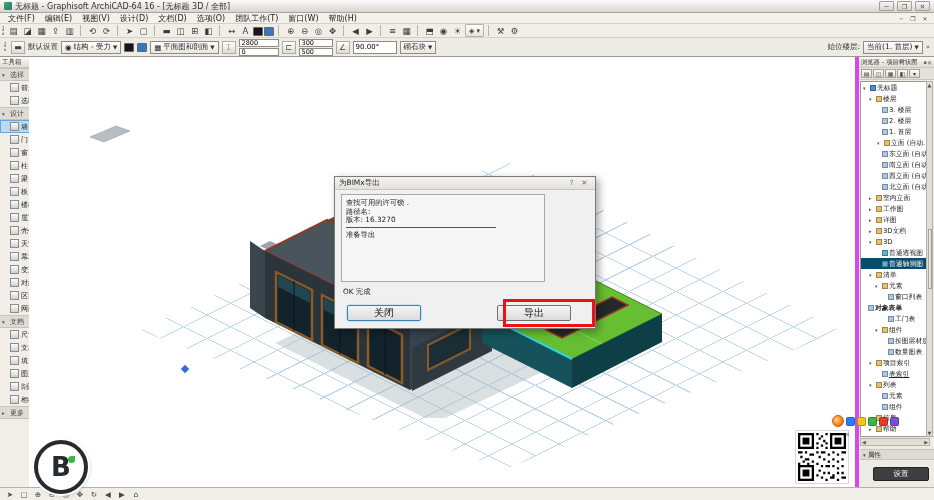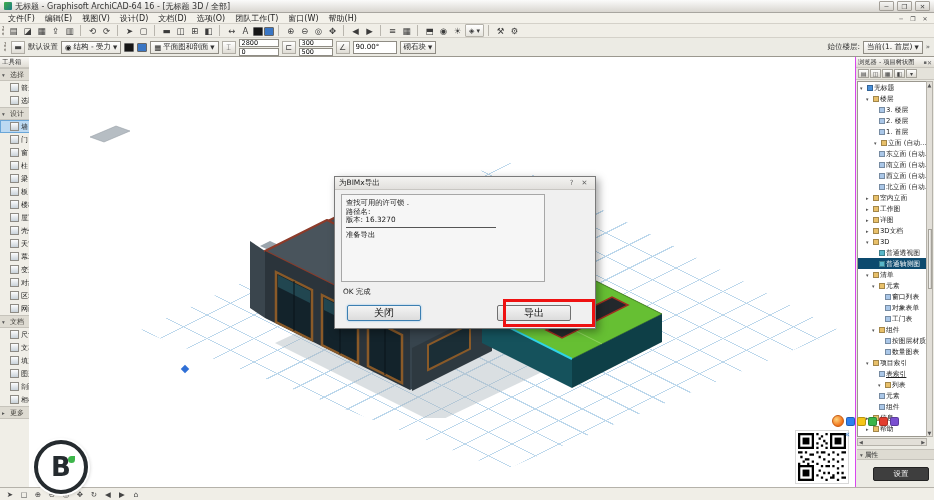--- a/index.html
+++ b/index.html
@@ -67,21 +67,21 @@
     background-image:
       repeating-linear-gradient(26.57deg,#bdd8ec 0 1px,transparent 1px 21px),
       repeating-linear-gradient(153.43deg,#bdd8ec 0 1px,transparent 1px 21px);
     clip-path:polygon(52% 0%,100% 55%,52% 100%,0% 55%);}
   #model-svg{position:absolute;left:201px;top:61px;}
   #stray-slab{position:absolute;left:59px;top:63px;}
   #origin-marker{position:absolute;left:149px;top:305px;}
 
   
   #browser{position:absolute;left:855px;top:57px;width:79px;height:430px;background:#ecebe4;
-    border-left:1px solid #d946ef;}
+    border-left:4px solid #d946ef;}
   #b-header{height:11px;background:linear-gradient(#faf9f6,#dedbd2);border-bottom:1px solid #c9c6be;
     display:flex;align-items:center;font-size:6.3px;padding:0 2px;color:#333;white-space:nowrap;overflow:hidden;}
   #b-strip{height:12px;display:flex;align-items:center;gap:1px;padding:0 2px;background:#e4e2da;
     border-bottom:1px solid #c9c6be;}
   .bstr{width:11px;height:9px;border:1px solid #a5a29a;background:linear-gradient(#fff,#dcd9d1);
     font-size:6px;line-height:8px;text-align:center;color:#444;}
   #tree{position:absolute;left:1px;top:24px;width:70px;height:356px;background:#fff;
     border:1px solid #9b988f;overflow:hidden;}
   .trow{height:11px;display:flex;align-items:center;gap:1px;white-space:nowrap;overflow:hidden;}
   .trow .texp{width:6px;font-size:5px;color:#555;flex:none;}
@@ -662,63 +662,63 @@
         <span class="tic ic-f"></span>
         <span class="tlab">元素</span>
       </div>
 
       <div class="trow" style="padding-left: 20px;">
         <span class="texp"></span>
         <span class="tic ic-d"></span>
         <span class="tlab">窗口列表</span>
       </div>
 
+      <div class="trow" style=" font-weight: bold;">
+        <span class="texp"></span>
+        <span class="tic ic-d"></span>
+        <span class="tlab">对象表单</span>
+      </div>
+
       <div class="trow" style="padding-left: 20px;">
         <span class="texp"></span>
         <span class="tic ic-d"></span>
-        <span class="tlab">对象表单</span>
+        <span class="tlab">工门表</span>
+      </div>
+
+      <div class="trow" style="padding-left: 14px;">
+        <span class="texp">▾</span>
+        <span class="tic ic-f"></span>
+        <span class="tlab">组件</span>
       </div>
 
       <div class="trow" style="padding-left: 20px;">
         <span class="texp"></span>
         <span class="tic ic-d"></span>
-        <span class="tlab">工门表</span>
-      </div>
-
-      <div class="trow" style="padding-left: 14px;">
+        <span class="tlab">按图层材质列表</span>
+      </div>
+
+      <div class="trow" style="padding-left: 20px;">
+        <span class="texp"></span>
+        <span class="tic ic-d"></span>
+        <span class="tlab">数量图表</span>
+      </div>
+
+      <div class="trow" style="padding-left: 8px;">
         <span class="texp">▾</span>
         <span class="tic ic-f"></span>
-        <span class="tlab">组件</span>
-      </div>
-
-      <div class="trow" style="padding-left: 20px;">
-        <span class="texp"></span>
-        <span class="tic ic-d"></span>
-        <span class="tlab">按图层材质列表</span>
-      </div>
-
-      <div class="trow" style="padding-left: 20px;">
-        <span class="texp"></span>
-        <span class="tic ic-d"></span>
-        <span class="tlab">数量图表</span>
-      </div>
-
-      <div class="trow" style="padding-left: 8px;">
-        <span class="texp">▾</span>
-        <span class="tic ic-f"></span>
         <span class="tlab">项目索引</span>
       </div>
 
       <div class="trow" style="padding-left: 14px; text-decoration: underline;">
         <span class="texp"></span>
         <span class="tic ic-d"></span>
         <span class="tlab">表索引</span>
       </div>
 
-      <div class="trow" style="padding-left: 8px; margin-left: 12px;">
+      <div class="trow" style="padding-left: 8px;">
         <span class="texp">▾</span>
         <span class="tic ic-f"></span>
         <span class="tlab">列表</span>
       </div>
 
       <div class="trow" style="padding-left: 14px;">
         <span class="texp"></span>
         <span class="tic ic-d"></span>
         <span class="tlab">元素</span>
       </div>

